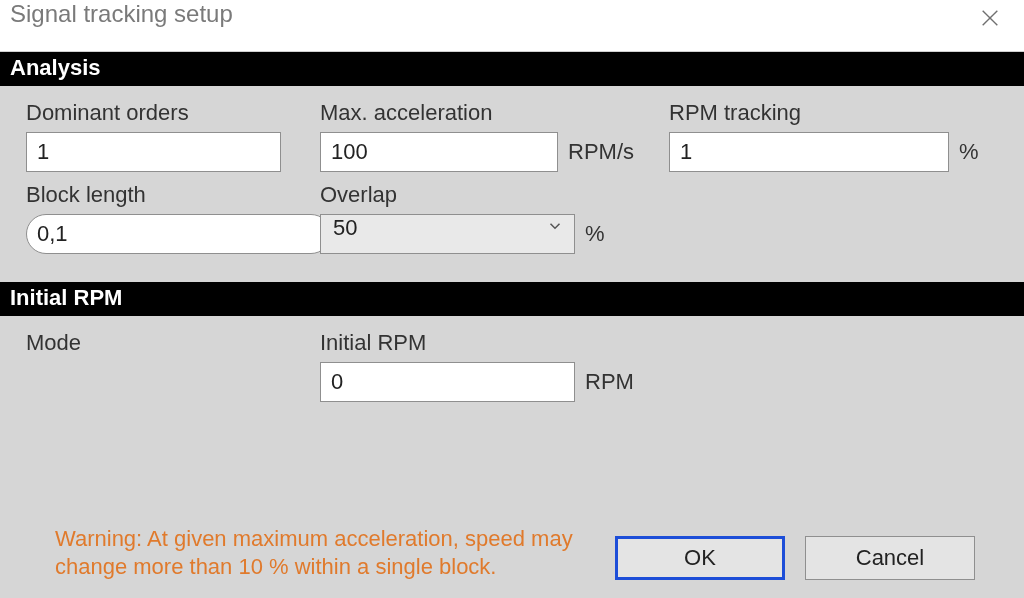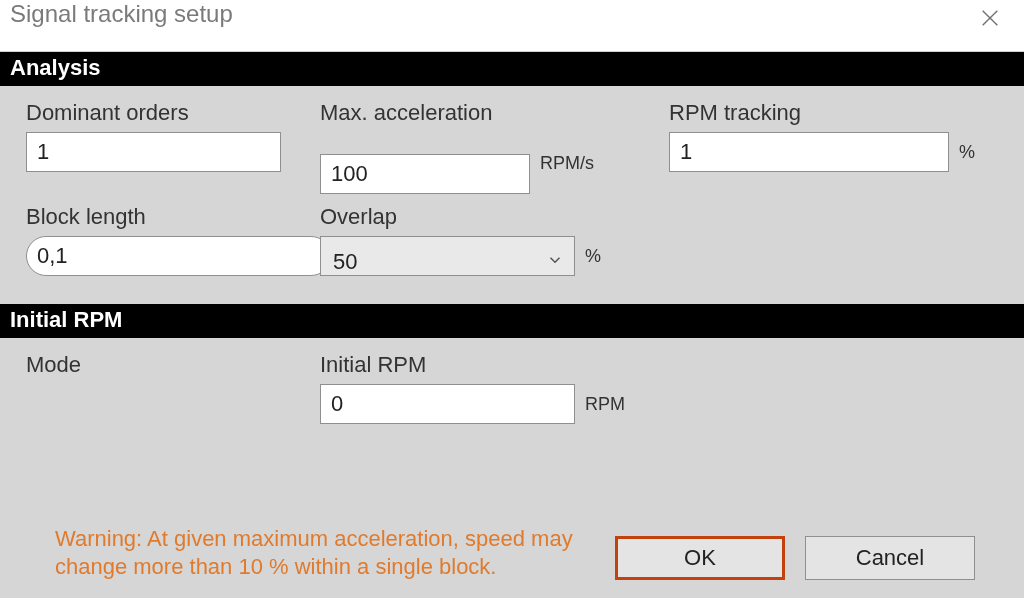--- a/index.html
+++ b/index.html
@@ -72,31 +72,31 @@
     font-size: 22px;
     padding: 0 10px;
     color: #222;
     font-family: inherit;
   }
   .select {
     height: 40px;
     border: 1px solid #8f8f8f;
     background: #e9e9e9;
     display: flex;
-    align-items: flex-end;
+    align-items: flex-start;
     justify-content: space-between;
     padding: 0 10px 0 12px;
     cursor: pointer;
     font-size: 22px;
     color: #222;
   }
   .select .chev svg { width: 18px; height: 18px; }
   .unit {
     color: #333;
-    font-size: 18px;
+    font-size: 22px;
   }
   .footer {
     position: absolute;
     left: 0; right: 0; bottom: 0;
     padding: 10px 20px 18px 26px;
     display: flex;
     align-items: flex-end;
     justify-content: center;
   }
   .warning {
@@ -113,21 +113,21 @@
     width: 170px;
     height: 44px;
     font-size: 22px;
     font-family: inherit;
     background: #e4e4e4;
     border: 1px solid #8f8f8f;
     cursor: pointer;
     color: #222;
   }
   button.dlg.primary {
-    border: 3px solid #c2410c;
+    border: 3px solid #1d4ed8;
   }
 </style>
 </head>
 <body>
 
 <div class="window">
 
   <div class="titlebar">
     <span class="title">Signal tracking setup</span>
     <span class="close">
@@ -148,21 +148,21 @@
       <div class="field" style="width:280px">
         <span class="field-label">Dominant orders</span>
         <div class="field-line">
           <input class="text" style="width: 255px;" value="1">
         </div>
       </div>
 
       <div class="field" style="width:335px">
         <span class="field-label">Max. acceleration</span>
         <div class="field-line">
-          <input class="text" style="width: 210px; margin-top: 22px;" value="100">
+          <input class="text" style="width: 238px;" value="100">
           <span class="unit">RPM/s</span>
         </div>
       </div>
 
       <div class="field" style="width:320px">
         <span class="field-label">RPM tracking</span>
         <div class="field-line">
           <input class="text" style="width: 280px;" value="1">
           <span class="unit">%</span>
         </div>

